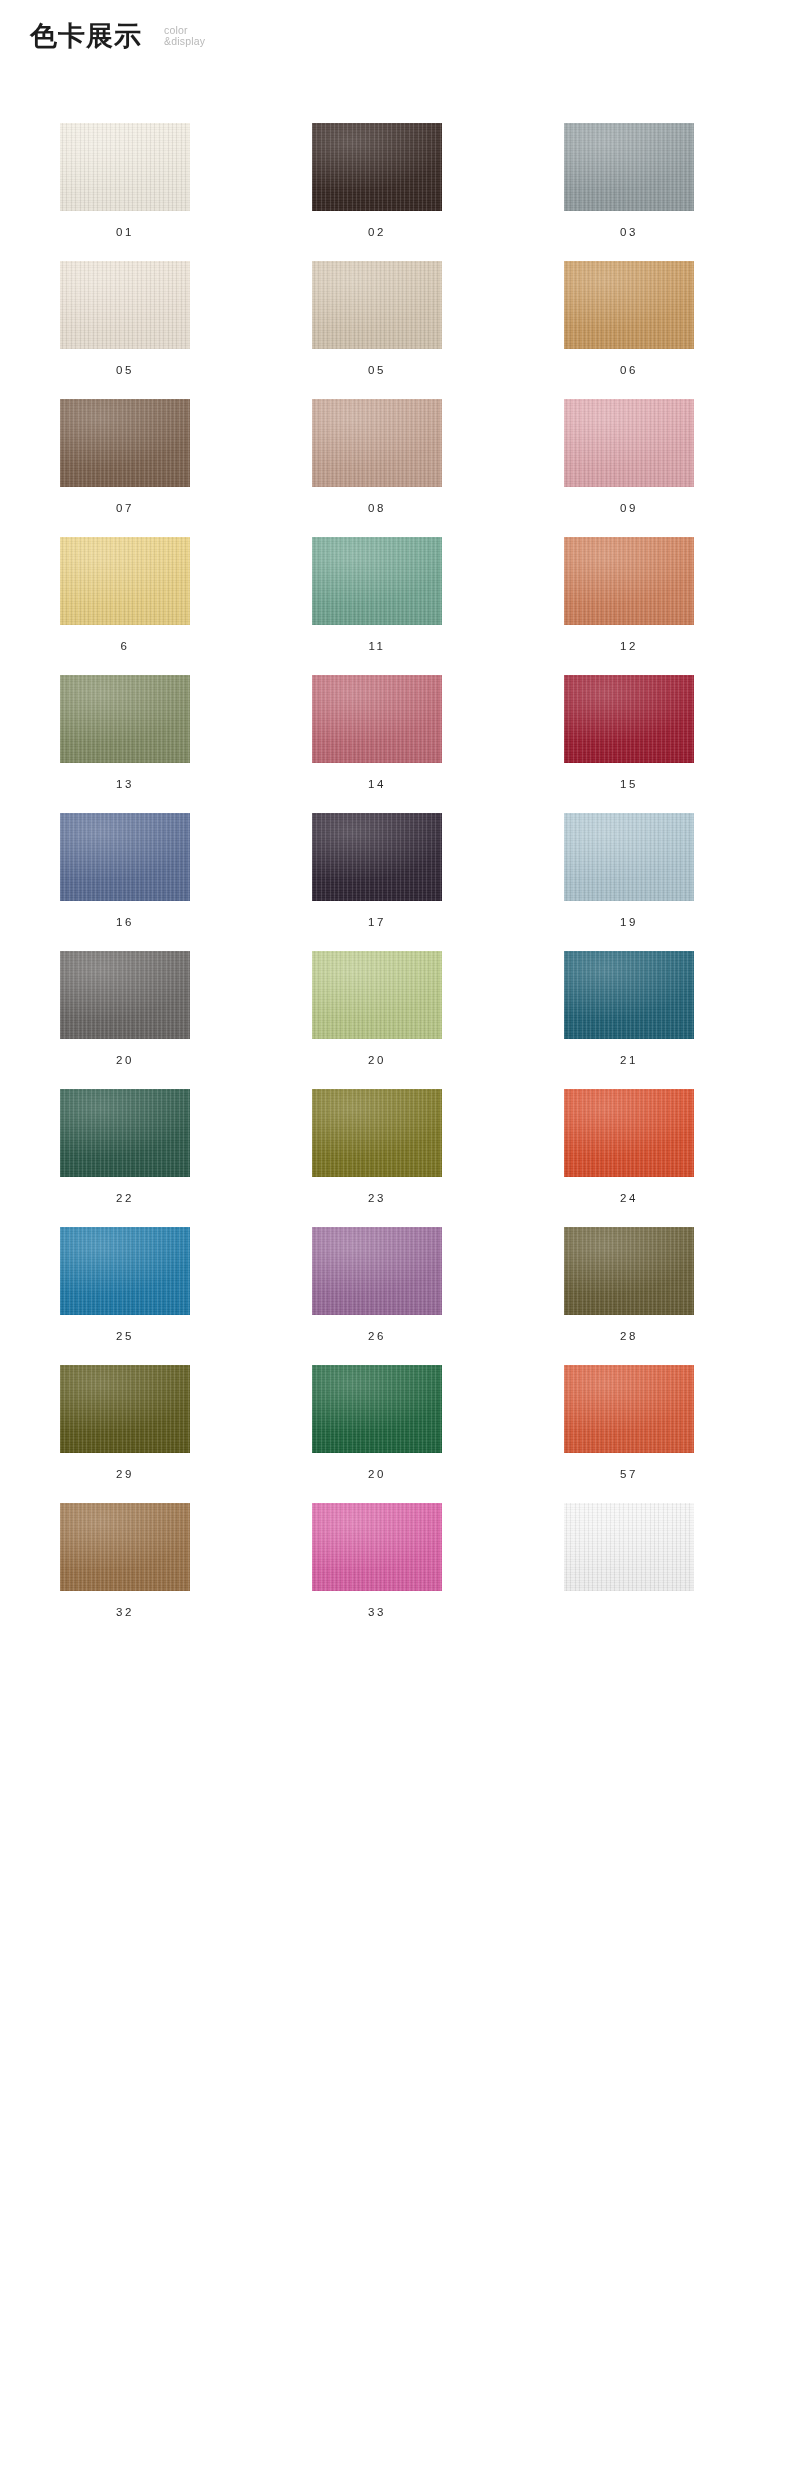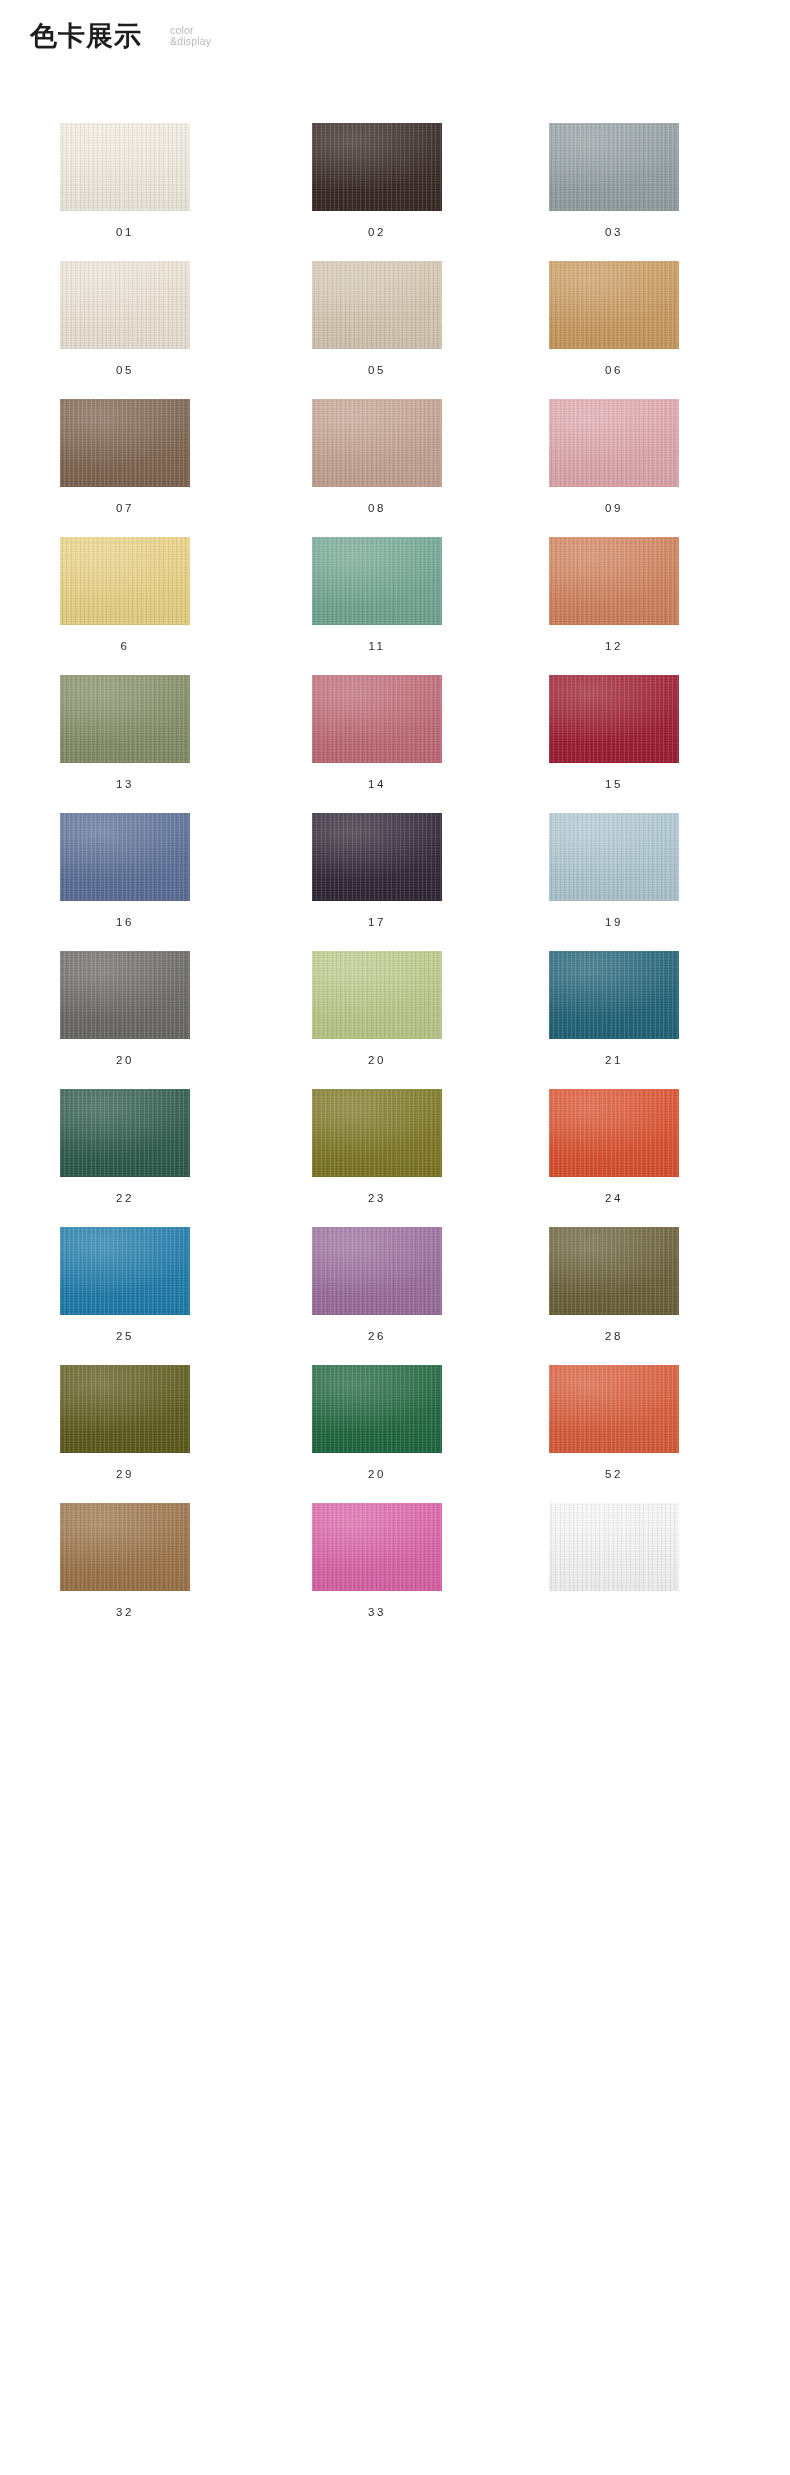--- a/index.html
+++ b/index.html
@@ -33,21 +33,21 @@
   .title-cn {
     font-family: "DejaVu Sans", "Liberation Sans", sans-serif;
     font-size: 27px;
     font-weight: 700;
     letter-spacing: 1px;
     color: #1d1d1d;
     line-height: 1;
     white-space: nowrap;
   }
   .title-en {
-    margin-left: 28px;
+    margin-left: 22px;
     margin-bottom: 1px;
     line-height: 1.12;
     color: #b9b9b9;
     font-size: 10.5px;
     font-weight: 400;
     letter-spacing: 0.2px;
     font-family: "Liberation Sans", sans-serif;
   }
   .title-en .en-line { display: block; white-space: nowrap; }
 
@@ -62,21 +62,21 @@
     width: 728px;
   }
   .swatch-cell {
     position: absolute;
     top: 0;
     width: 238px;
     height: 138px;
   }
   .swatch-cell.col-0 { left: 6px; }
   .swatch-cell.col-1 { left: 258px; }
-  .swatch-cell.col-2 { left: 495px; }
+  .swatch-cell.col-2 { left: 510px; }
 
   
   .chip-wrap {
     position: absolute;
     left: 50%;
     top: 0;
     transform: translateX(-50%);
     width: 130px;
     height: 88px;
   }
@@ -416,21 +416,21 @@
           </div>
         </div>
         <div class="chip-label">20</div>
       </div>
       <div class="swatch-cell col-2">
         <div class="chip-wrap">
           <div class="chip" style="background-color: rgb(219, 91, 56);">
             <div class="chip-shade"></div>
           </div>
         </div>
-        <div class="chip-label">52</div>
+        <div class="chip-label">57</div>
       </div>
     </div>
     <div class="swatch-row">
       <div class="swatch-cell col-0">
         <div class="chip-wrap">
           <div class="chip" style="background-color: rgb(156, 115, 72);">
             <div class="chip-shade"></div>
           </div>
         </div>
         <div class="chip-label">32</div>

